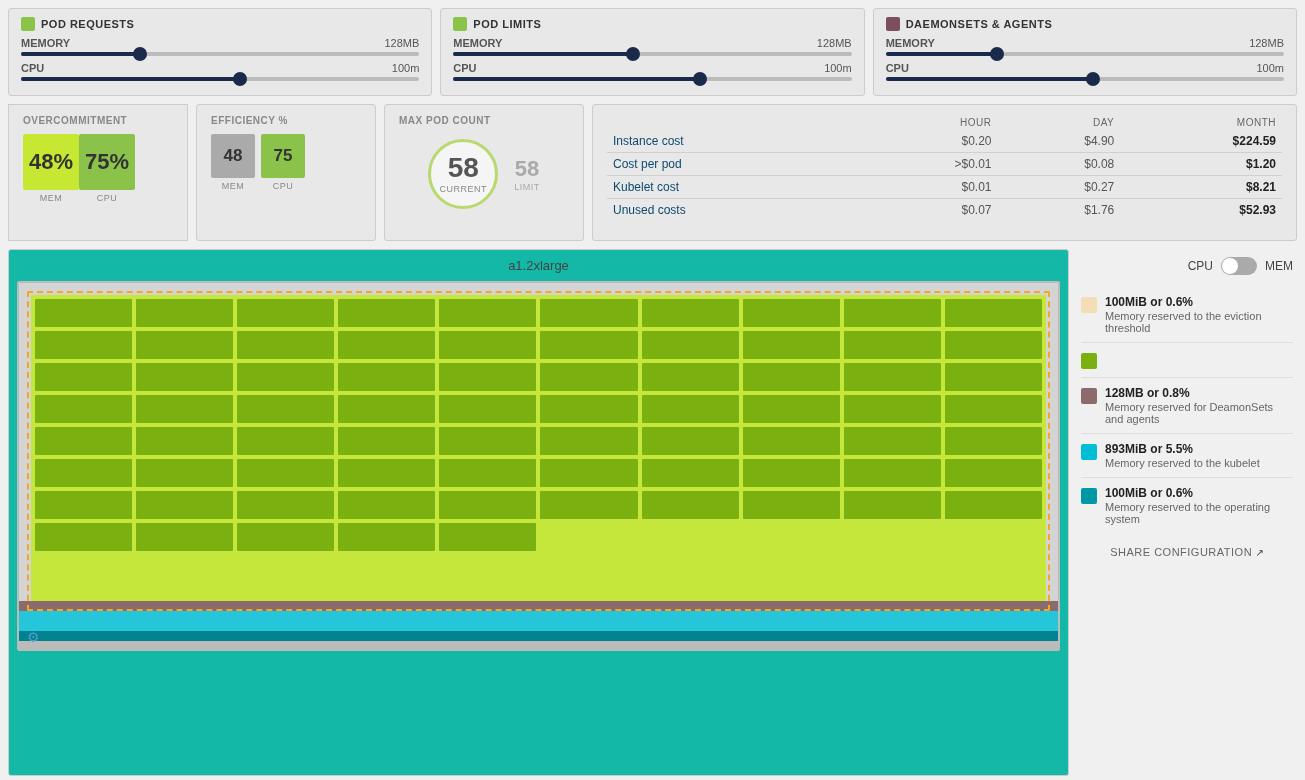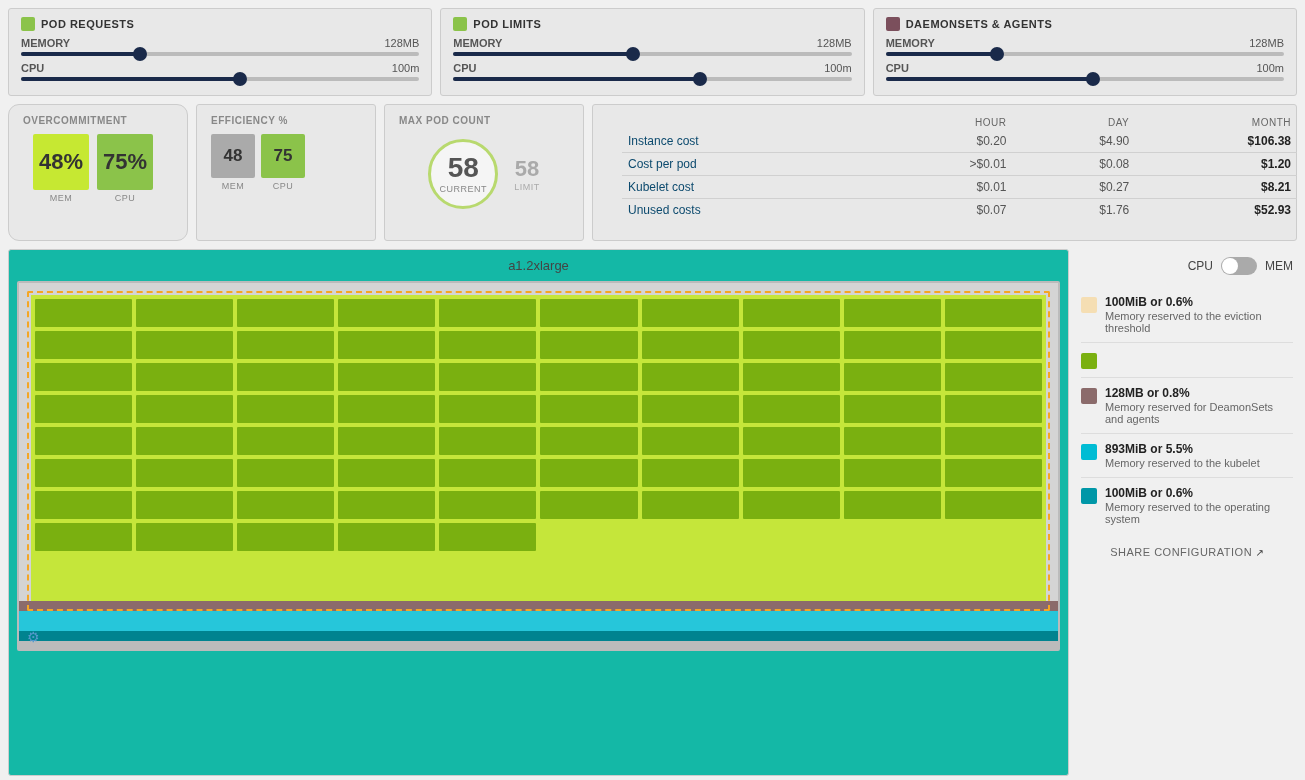--- a/index.html
+++ b/index.html
@@ -14,47 +14,47 @@
 
     .slider-row { margin-bottom: 6px; }
     .slider-label-row { display: flex; justify-content: space-between; align-items: center; margin-bottom: 3px; }
     .slider-label { font-size: 11px; color: #555; font-weight: bold; }
     .slider-value { font-size: 11px; color: #555; }
     .slider-track { width: 100%; height: 4px; background: #bbb; border-radius: 2px; position: relative; margin-bottom: 2px; }
     .slider-fill { height: 4px; background: #1a2a4a; border-radius: 2px; }
     .slider-thumb { width: 14px; height: 14px; background: #1a2a4a; border-radius: 50%; position: absolute; top: -5px; cursor: pointer; }
 
     .middle-section { display: flex; gap: 8px; padding: 4px 8px; height: 145px; }
-    .overcommit-box { background: #e8e8e8; border: 1px solid #ccc; border-radius: 11px; padding: 10px 14px; min-width: 180px; }
+    .overcommit-box { background: #e8e8e8; border: 1px solid #ccc; border-radius: 0; padding: 10px 14px; min-width: 180px; }
     .efficiency-box { background: #e8e8e8; border: 1px solid #ccc; border-radius: 3px; padding: 10px 14px; min-width: 180px; }
     .maxpod-box { background: #e8e8e8; border: 1px solid #ccc; border-radius: 3px; padding: 10px 14px; min-width: 200px; }
     .cost-box { background: #e8e8e8; border: 1px solid #ccc; border-radius: 3px; flex: 1; padding: 10px 14px; }
 
     .section-label { font-size: 10px; font-weight: bold; color: #888; letter-spacing: 0.5px; margin-bottom: 8px; }
-    .big-badges { display: flex; gap: 8px; align-items: flex-end; margin-left: 10px; }
+    .big-badges { display: flex; align-items: flex-end; }
     .badge { width: 56px; height: 56px; display: flex; align-items: center; justify-content: center; font-size: 22px; font-weight: bold; color: #333; border-radius: 2px; }
     .badge-mem { background: #c6e832; }
     .badge-cpu { background: #8bc34a; }
     .badge-label { font-size: 9px; color: #888; text-align: center; margin-top: 3px; letter-spacing: 0.5px; }
     .badge-wrap { display: flex; flex-direction: column; align-items: center; }
 
     .small-badges { display: flex; gap: 6px; align-items: flex-end; }
     .sbadge { width: 44px; height: 44px; display: flex; align-items: center; justify-content: center; font-size: 17px; font-weight: bold; color: #333; border-radius: 2px; }
     .sbadge-mem { background: #aaa; }
     .sbadge-cpu { background: #8bc34a; }
 
     .pod-count-wrap { display: flex; gap: 16px; align-items: center; justify-content: center; height: 80px; }
     .pod-current { width: 70px; height: 70px; border-radius: 50%; border: 3px solid #b8d96e; background: #f5f5f5; display: flex; flex-direction: column; align-items: center; justify-content: center; }
     .pod-current-num { font-size: 28px; font-weight: bold; color: #555; line-height: 1; }
     .pod-current-label { font-size: 9px; color: #888; letter-spacing: 0.5px; margin-top: 2px; }
     .pod-limit { display: flex; flex-direction: column; align-items: center; }
     .pod-limit-num { font-size: 22px; color: #aaa; font-weight: bold; }
     .pod-limit-label { font-size: 9px; color: #aaa; letter-spacing: 0.5px; }
 
-    .cost-table { width: 100%; border-collapse: collapse; margin-left: 15px; }
+    .cost-table { width: 100%; border-collapse: collapse; }
     .cost-table th { font-size: 10px; color: #666; text-align: right; padding: 2px 6px; font-weight: normal; letter-spacing: 0.5px; }
     .cost-table td { font-size: 12px; padding: 4px 6px; border-bottom: 1px solid #d0d0d0; }
     .cost-table td:first-child { text-align: left; color: #0c4a6e; }
     .cost-table td:not(:first-child) { text-align: right; color: #555; }
     .cost-table td:last-child { font-weight: bold; color: #222; }
     .cost-table tr:last-child td { border-bottom: none; }
 
     .bottom-section { display: flex; gap: 8px; padding: 4px 8px; flex: 1; height: 440px; }
     .node-visual { flex: 1; background: #14b8a6; border: 1px solid #ccc; border-radius: 3px; padding: 8px; position: relative; }
     .node-title { text-align: center; font-size: 13px; color: #444; font-weight: normal; margin-bottom: 8px; }
@@ -234,21 +234,21 @@
             <th>HOUR</th>
             <th>DAY</th>
             <th>MONTH</th>
           </tr>
         </thead>
         <tbody id="cost-tbody">
             <tr>
               <td>Instance cost</td>
               <td>$0.20</td>
               <td>$4.90</td>
-              <td style="font-weight:bold">$106.38</td>
+              <td style="font-weight:bold">$224.59</td>
             </tr>
             <tr>
               <td>Cost per pod</td>
               <td>&gt;$0.01</td>
               <td>$0.08</td>
               <td style="font-weight:bold">$1.20</td>
             </tr>
             <tr>
               <td>Kubelet cost</td>
               <td>$0.01</td>

